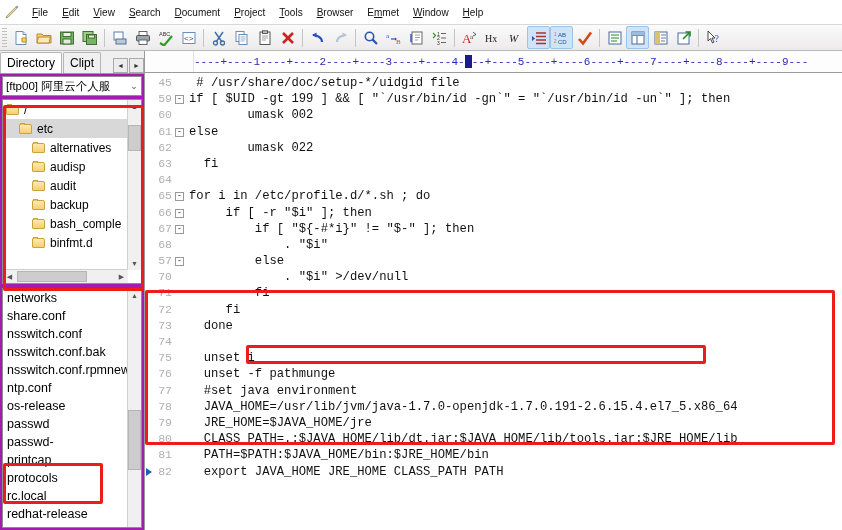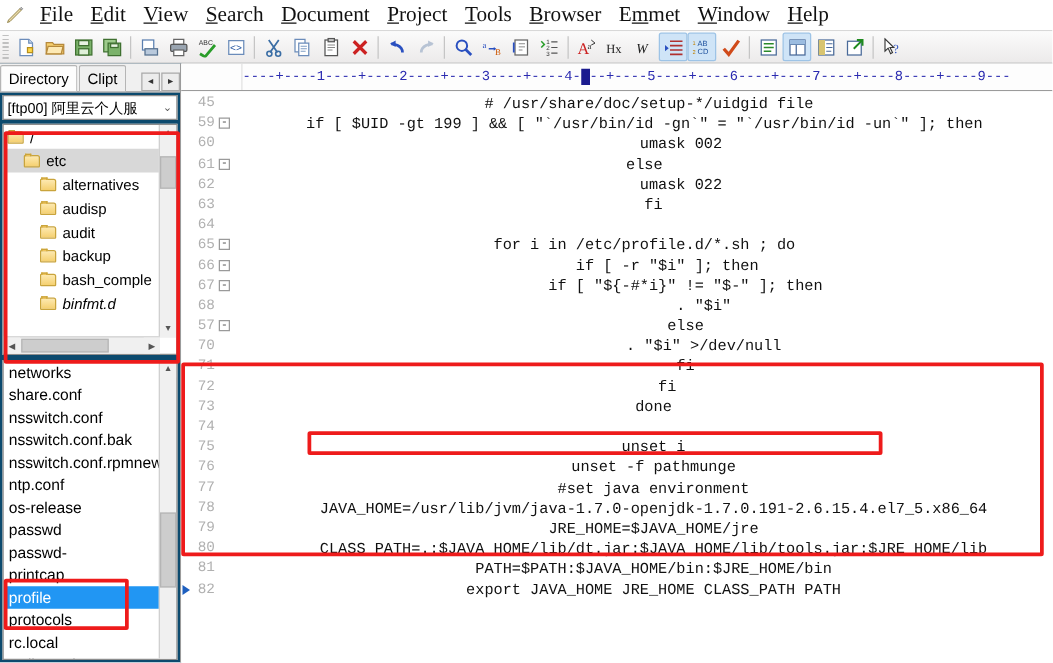--- a/index.html
+++ b/index.html
@@ -12,22 +12,22 @@
   }
   
   #menubar{
     height:25px;background:#ffffff;
     display:flex;align-items:center;
     border-bottom:1px solid #d8d8d8;
     padding-left:4px;box-sizing:border-box;
   }
   .app-logo{width:16px;height:16px;margin-right:5px;flex:none;}
   .menu-item{
-    padding:3px 7px;font-size:17px;color:#111;
-    font-family:Liberation Serif, serif;white-space:nowrap;
+    padding:3px 7px;font-size:10px;color:#111;
+    font-family:Liberation Sans, sans-serif;white-space:nowrap;
   }
   .menu-item u{text-decoration:underline;}
   
   #toolbar{
     height:26px;background:#f3f3f3;
     display:flex;align-items:center;
     border-bottom:1px solid #b9b9b9;
     padding-left:2px;box-sizing:border-box;
     background:linear-gradient(#fbfbfb,#eceaea);
   }
@@ -37,21 +37,21 @@
     width:21px;height:21px;margin:0 0px;
     display:flex;align-items:center;justify-content:center;
     border:1px solid transparent;border-radius:2px;flex:none;
   }
   .tb-btn.active{background:#cfe4f7;border:1px solid #9dc3e6;}
   .tb-sep{width:1px;height:18px;background:#c5c5c5;margin:0 3px;flex:none;}
   
   #main{display:flex;height:479px;}
   
   #leftpanel{width:145px;flex:none;display:flex;flex-direction:column;
-    border-right:1px solid #9b9b9b;background:#0c4a6e;box-sizing:border-box;}
+    border-right:1px solid #9b9b9b;background:#a21caf;box-sizing:border-box;}
   #tabstrip{height:22px;display:flex;align-items:flex-end;background:#f0f0f0;
     border-bottom:1px solid #9b9b9b;}
   .ltab{
     font-size:12px;padding:3px 6px 3px 6px;background:#f0f0f0;
     border:1px solid #b5b5b5;border-bottom:none;margin-right:1px;
     border-radius:2px 2px 0 0;line-height:14px;
   }
   .ltab.sel{background:#fdfdfd;}
   .tabscroll{display:flex;margin-left:auto;}
   .tabscroll div{
@@ -96,21 +96,21 @@
   #ruler .rgutter{width:48px;flex:none;border-right:1px solid #e2e2e2;height:100%;}
   #ruler .rtext{letter-spacing:0px;position:relative;}
   .rcursor{display:inline-block;width:7px;height:13px;background:#1b1b8f;vertical-align:-2px;}
   #code{flex:1;display:flex;overflow:hidden;position:relative;background:#fff;}
   #gutter{width:30px;flex:none;text-align:right;padding-right:3px;
     font-family:"Liberation Mono", monospace;font-size:11.5px;color:#b0b0b0;
     box-sizing:border-box;padding-top:2px;}
   #fold{width:14px;flex:none;font-family:"Liberation Mono", monospace;font-size:10px;
     color:#777;padding-top:2px;box-sizing:border-box;}
   #lines{flex:1;font-family:"Liberation Mono", monospace;font-size:12.2px;color:#111;
-    padding-top:2px;white-space:pre;overflow:hidden;text-align:center;}
+    padding-top:2px;white-space:pre;overflow:hidden;}
   .ln{height:16.2px;line-height:16.2px;}
   .foldbox{display:inline-block;width:9px;height:9px;border:1px solid #9a9a9a;
     line-height:7px;text-align:center;font-size:9px;color:#444;box-sizing:border-box;background:#fff;}
   .bkmark{position:absolute;left:1px;width:0;height:0;
     border-top:4px solid transparent;border-bottom:4px solid transparent;
     border-left:6px solid #1d5fbf;}
   
   .annot{position:absolute;border:3px solid #ee1b1b;border-radius:2px;
     pointer-events:none;box-sizing:border-box;}
 </style>
@@ -384,21 +384,21 @@
             <span>audit</span>
           </div>
           <div class="trow" style="padding-left: 29px;">
             <span class="folder"></span>
             <span>backup</span>
           </div>
           <div class="trow" style="padding-left: 29px;">
             <span class="folder"></span>
             <span>bash_comple</span>
           </div>
-          <div class="trow" style="padding-left: 29px; font-style: italic;">
+          <div class="trow" style="padding-left: 29px;">
             <span class="folder"></span>
             <span>binfmt.d</span>
           </div>
         </div>
       <div class="vscroll">
         <div class="sbtn">▲</div>
         <div class="sthumb" style="height:26px;margin-top:12px;"></div>
         <div class="sbtn" style="position:absolute;bottom:0;">▼</div>
       </div>
       <div class="hscroll">
@@ -413,21 +413,20 @@
           <div class="frow">networks</div>
           <div class="frow">share.conf</div>
           <div class="frow">nsswitch.conf</div>
           <div class="frow">nsswitch.conf.bak</div>
           <div class="frow">nsswitch.conf.rpmnew</div>
           <div class="frow">ntp.conf</div>
           <div class="frow">os-release</div>
           <div class="frow">passwd</div>
           <div class="frow">passwd-</div>
           <div class="frow">printcap</div>
-          <div class="frow sel">profile</div>
           <div class="frow">protocols</div>
           <div class="frow">rc.local</div>
           <div class="frow">redhat-release</div>
         </div>
       <div class="vscroll" style="bottom:0;">
         <div class="sbtn">▲</div>
         <div class="sthumb" style="height:60px;margin-top:108px;"></div>
       </div>
     </div>
   </div>

